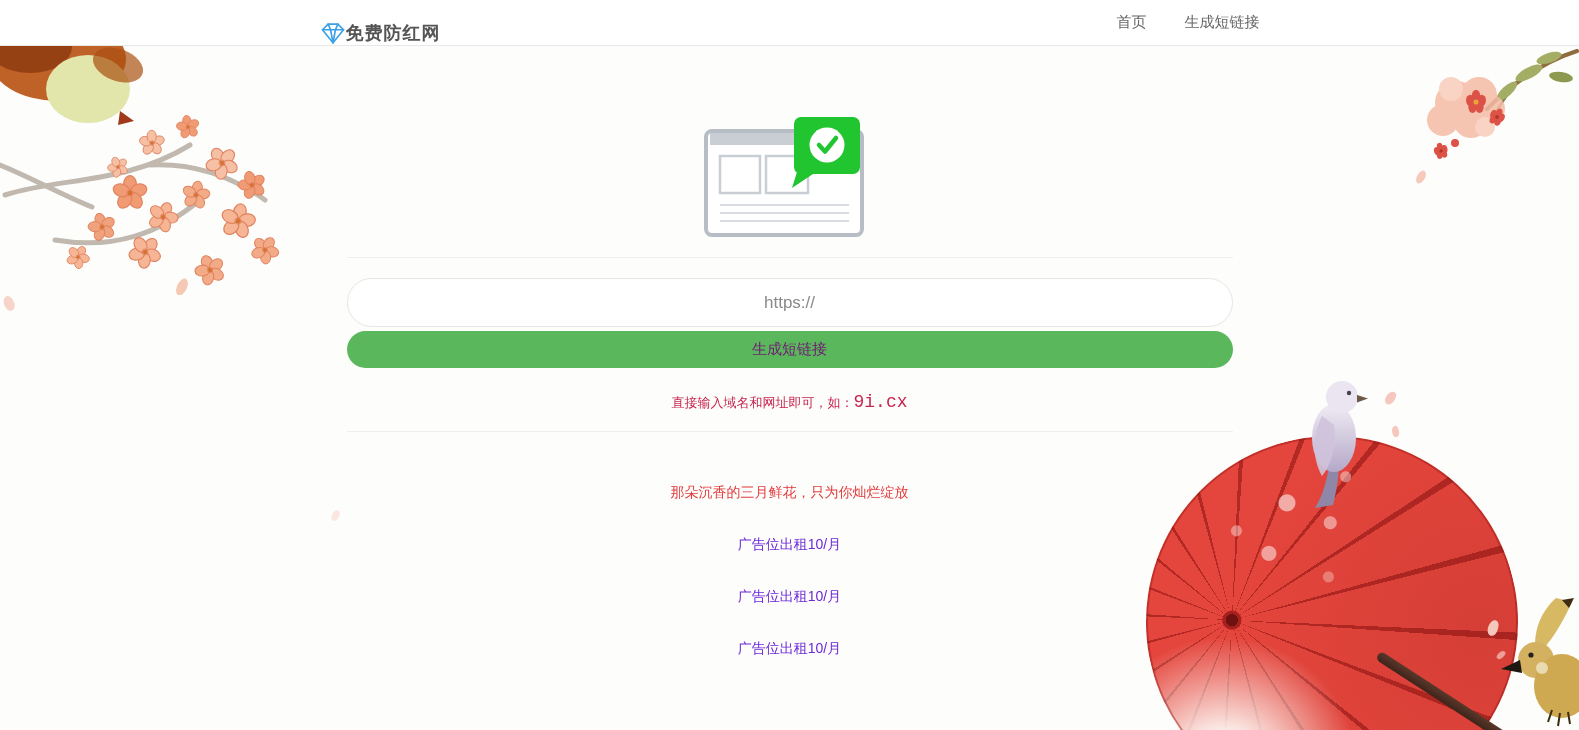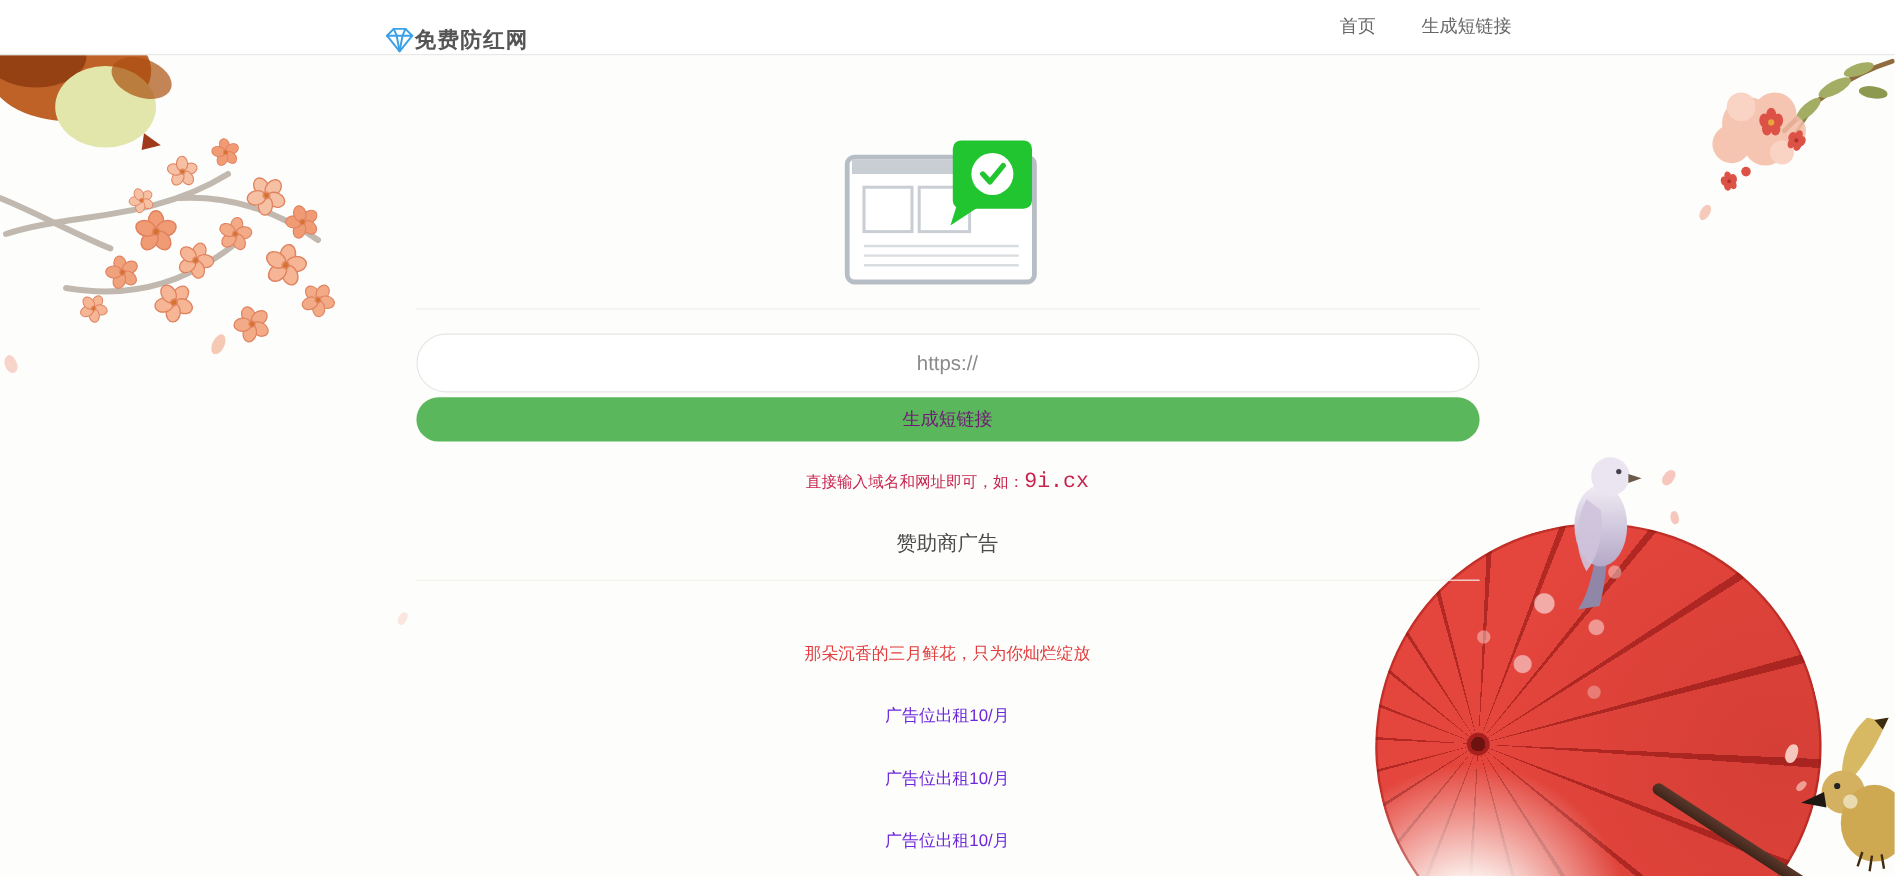--- a/index.html
+++ b/index.html
@@ -258,21 +258,20 @@
   </div>
 
   <hr class="divider">
 
   <input class="url-input" type="text" placeholder="https://" style="">
 
   <button class="submit-btn">生成短链接</button>
 
   <p class="tip"><span>直接输入域名和网址即可，如：</span><code>9i.cx</code></p>
 
-  <h2 class="ads-heading">赞助商广告</h2>
 
   <hr class="divider-2">
 
   <a class="ad-featured">那朵沉香的三月鲜花，只为你灿烂绽放</a>
 
   <a class="ad-slot">广告位出租10/月</a>
   <a class="ad-slot">广告位出租10/月</a>
   <a class="ad-slot">广告位出租10/月</a>
 
 </main>

